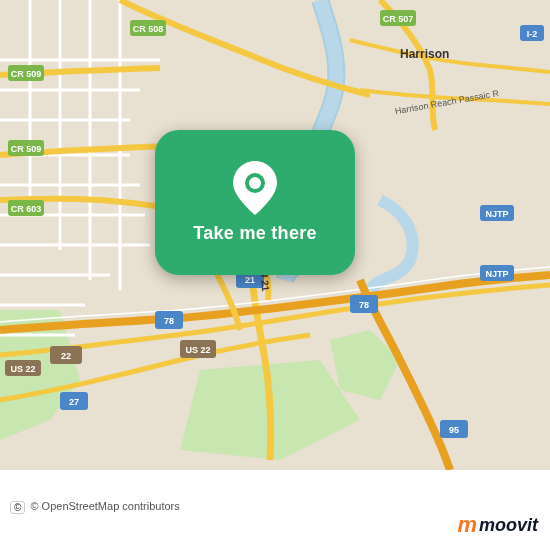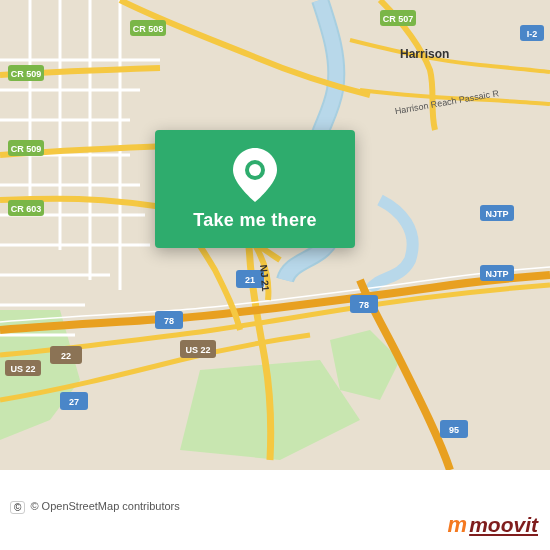--- a/index.html
+++ b/index.html
@@ -28,23 +28,23 @@
       width: 100%;
       height: 100%;
     }
 
     
     #take-me-there-card {
       position: absolute;
       top: 130px;
       left: 155px;
       width: 200px;
-      height: 118px;
+      height: 145px;
       background: #2eac6d;
-      border-radius: 4px;
+      border-radius: 24px;
       display: flex;
       flex-direction: column;
       align-items: center;
       justify-content: center;
       gap: 8px;
       z-index: 10;
       cursor: pointer;
       box-shadow: 0 4px 16px rgba(0,0,0,0.3);
     }
 
@@ -242,14 +242,14 @@
 
 <div id="bottom-bar">
   <div id="osm-credit">
     <span id="osm-logo">©</span>
     <span>© OpenStreetMap contributors</span>
   </div>
 </div>
 
 <div id="moovit-logo" style="position:absolute;bottom:12px;right:12px;display:flex;align-items:center;gap:2px;">
   <span style="font-size:22px;color:#f47920;font-style:italic;font-weight:900;">m</span>
-  <span style="font-size:21px;color:#7f1d1d;font-weight:bold;font-style:italic;text-decoration:underline;">moovit</span>
+  <span style="font-size:18px;color:#0f172a;font-weight:bold;font-style:italic;">moovit</span>
 </div>
 
 </body></html>

